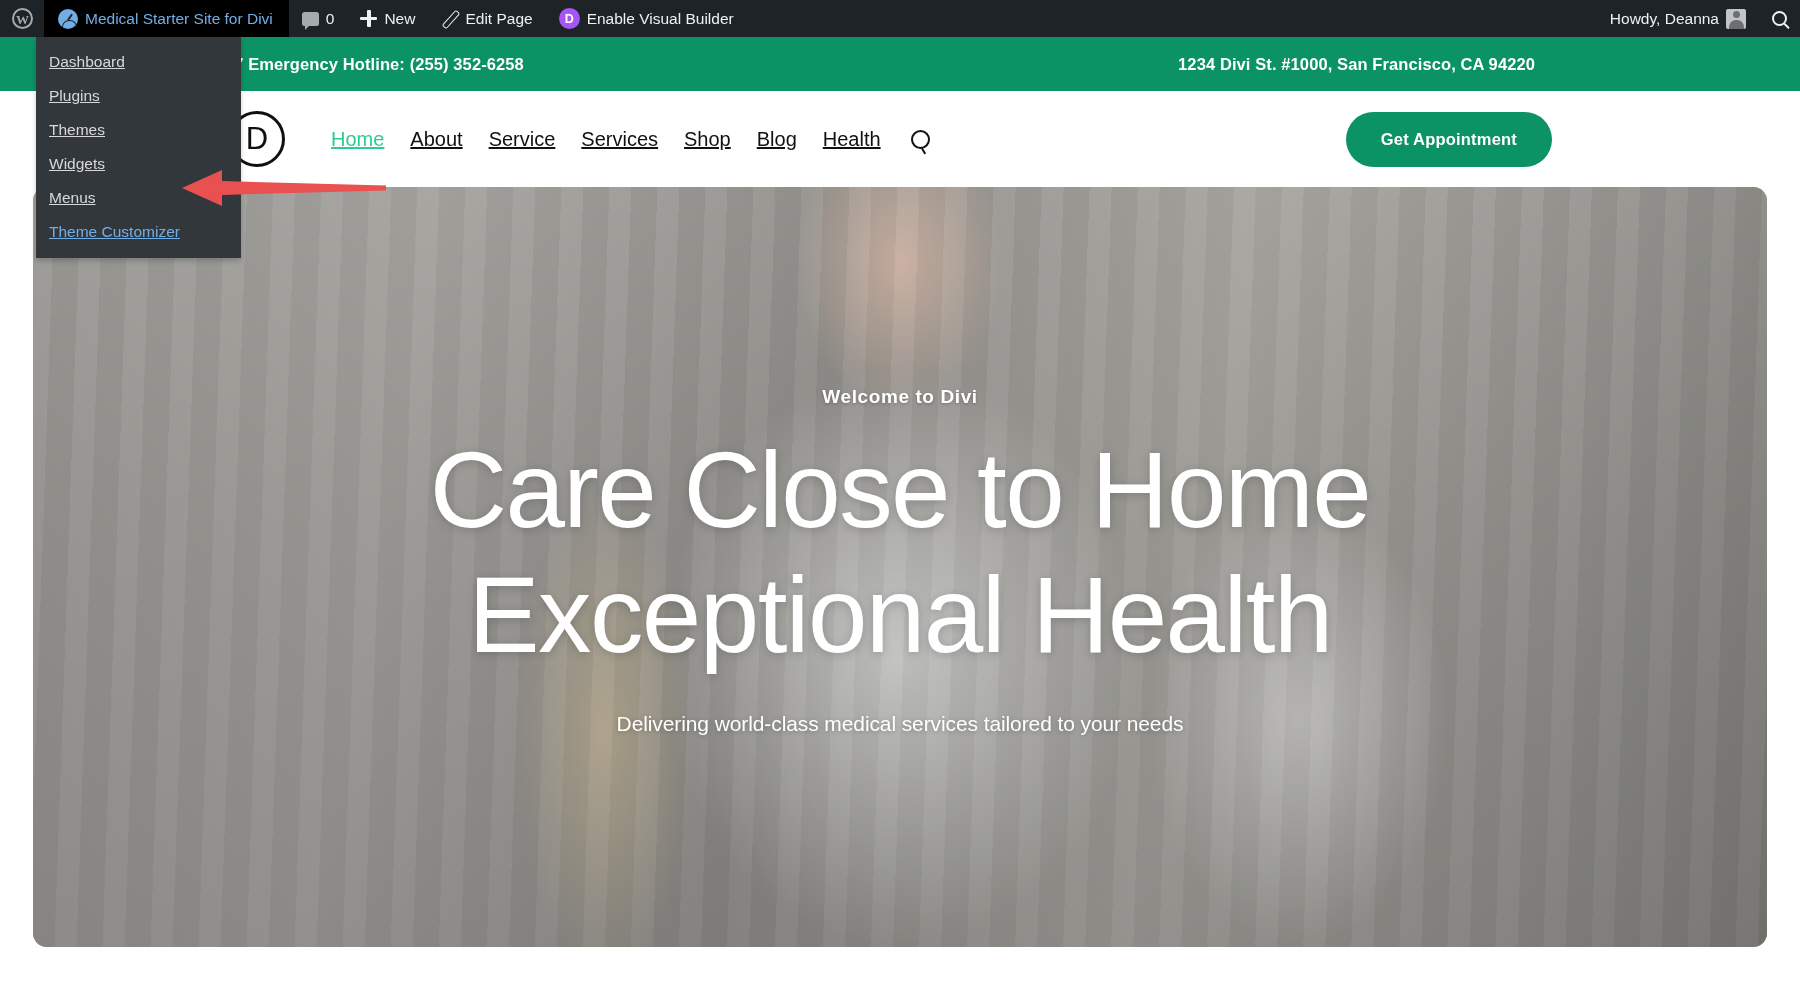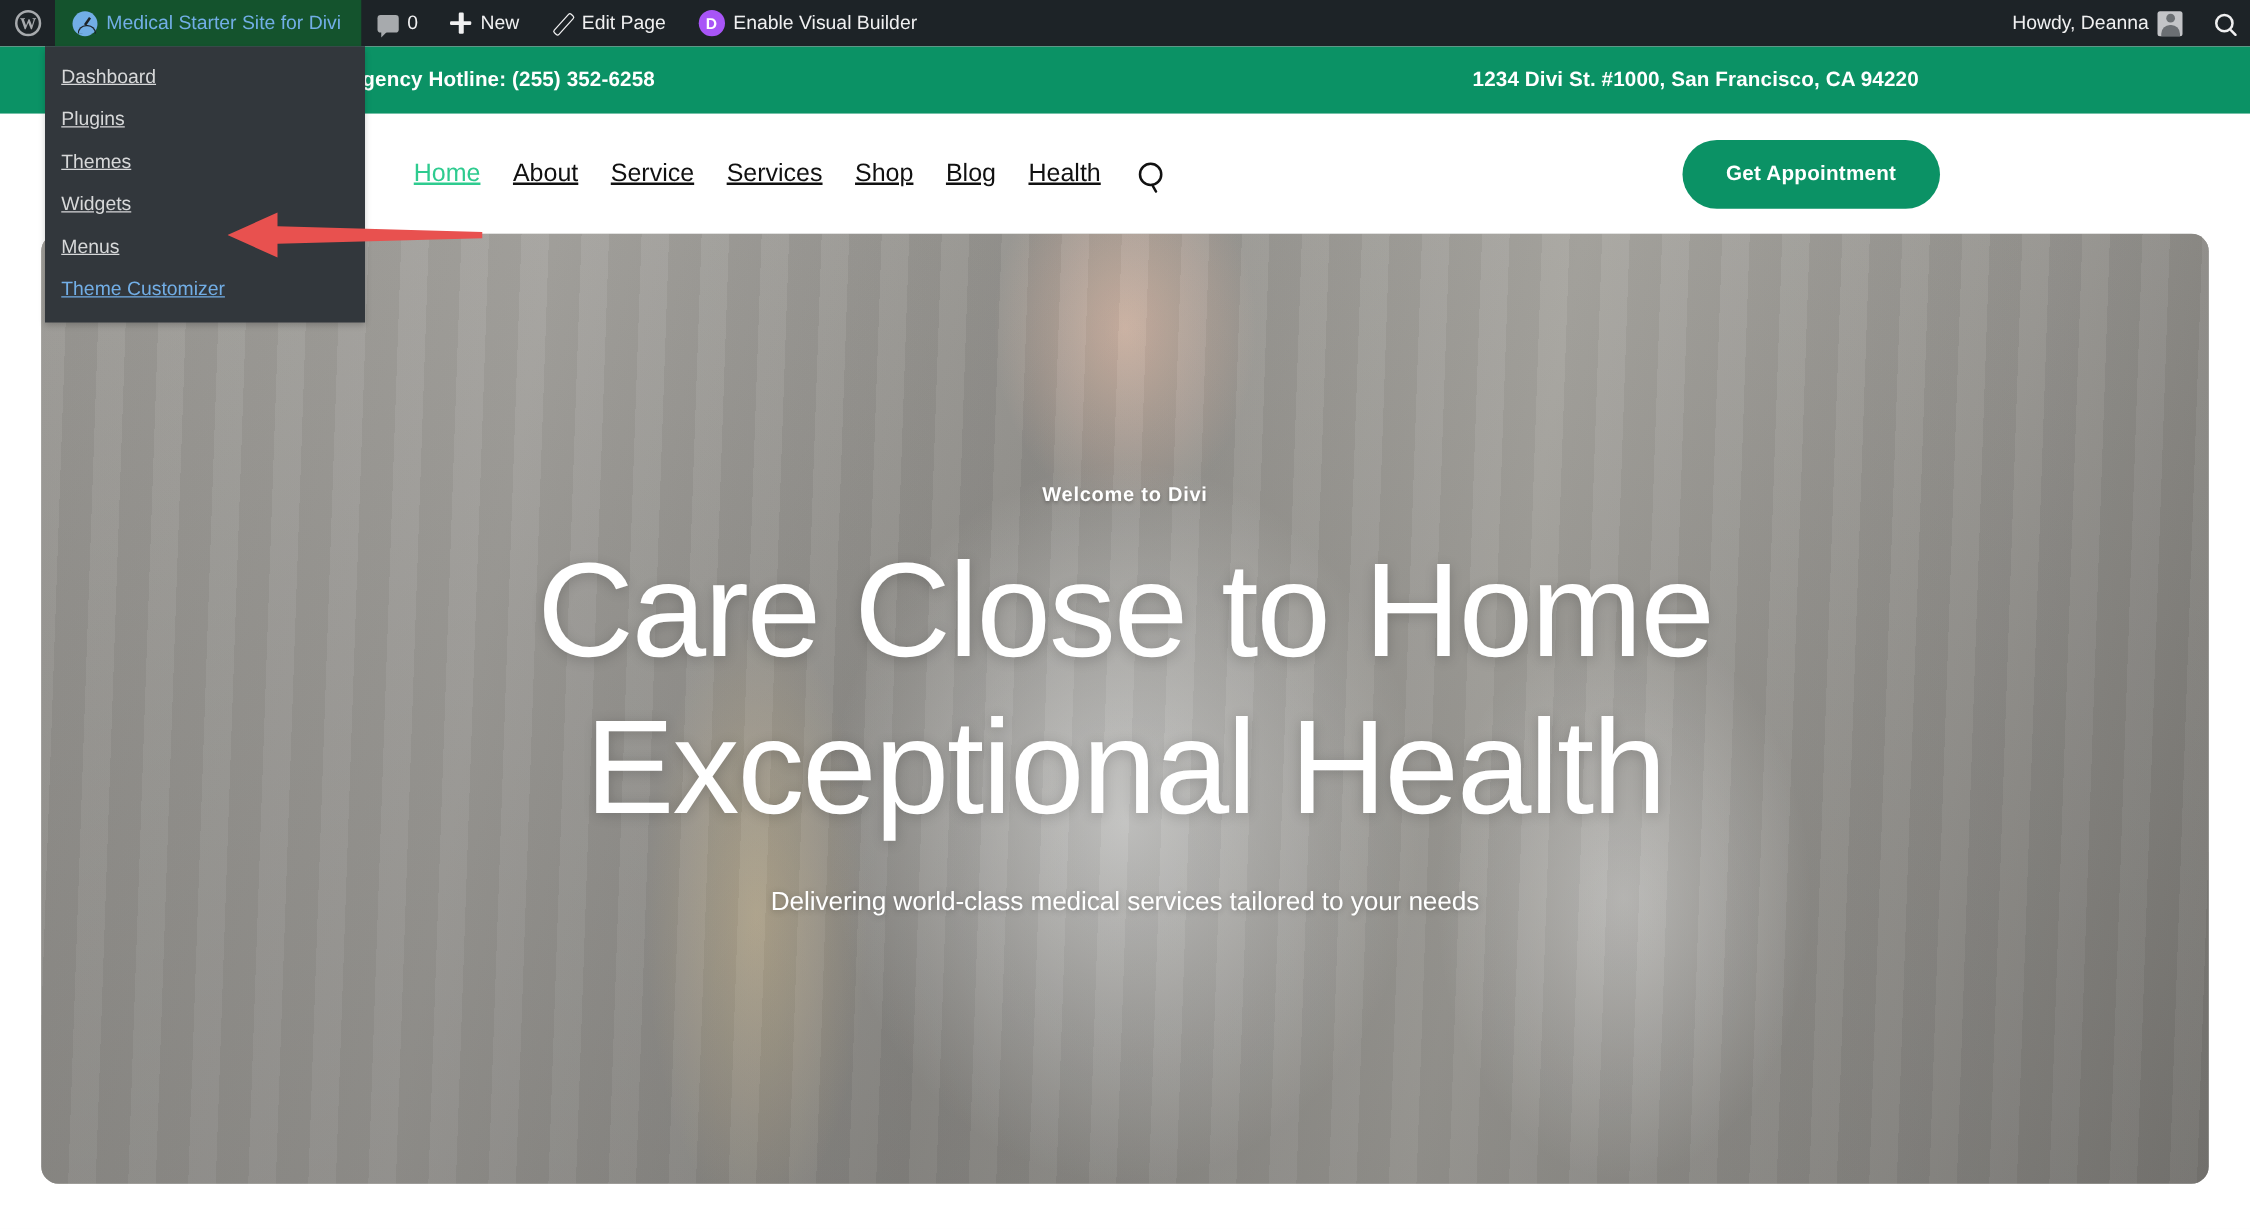--- a/index.html
+++ b/index.html
@@ -28,21 +28,21 @@
   .ab-item {
     display: flex;
     align-items: center;
     gap: 7px;
     padding: 0 13px;
     height: 37px;
     white-space: nowrap;
     color: #f0f0f1;
   }
   .ab-item.site-name {
-    background: #14532d;
+    background: #000000;
     color: #72aee6;
     padding: 0 16px 0 14px;
   }
   .ab-logo { padding: 0 11px 0 12px; }
   .ab-spacer { flex: 1; }
   .ab-right { display: flex; align-items: stretch; }
 
   .wp-logo-circle {
     width: 21px; height: 21px;
     border-radius: 50%;
@@ -191,21 +191,21 @@
     width: 7px; height: 2.4px;
     background: #f0f0f1;
     border-radius: 2px;
     transform: rotate(45deg);
   }
 
   
   .admin-dropdown {
     position: absolute;
     top: 37px; left: 36px;
-    width: 256px;
+    width: 205px;
     background: #32373c;
     padding: 8px 0 9px 0;
     z-index: 60;
     box-shadow: 0 3px 5px rgba(0,0,0,0.2);
   }
   .dd-item {
     display: block;
     padding: 4px 0 4px 13px;
     font-size: 15.5px;
     line-height: 26px;
@@ -353,21 +353,21 @@
     inset: 0;
     display: flex;
     flex-direction: column;
     align-items: center;
     justify-content: center;
     text-align: center;
     color: #ffffff;
     padding-bottom: 12px;
   }
   .hero-eyebrow {
-    font-size: 16px;
+    font-size: 19px;
     font-weight: 700;
     letter-spacing: .6px;
     margin-bottom: 20px;
     text-shadow: 0 1px 3px rgba(0,0,0,0.25);
   }
   .hero-title {
     font-size: 107px;
     font-weight: 400;
     line-height: 1.17;
     letter-spacing: -1.6px;

